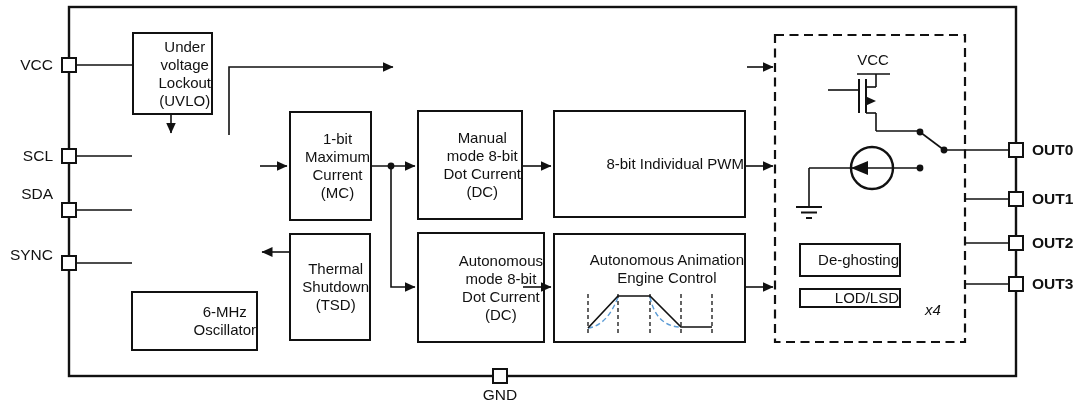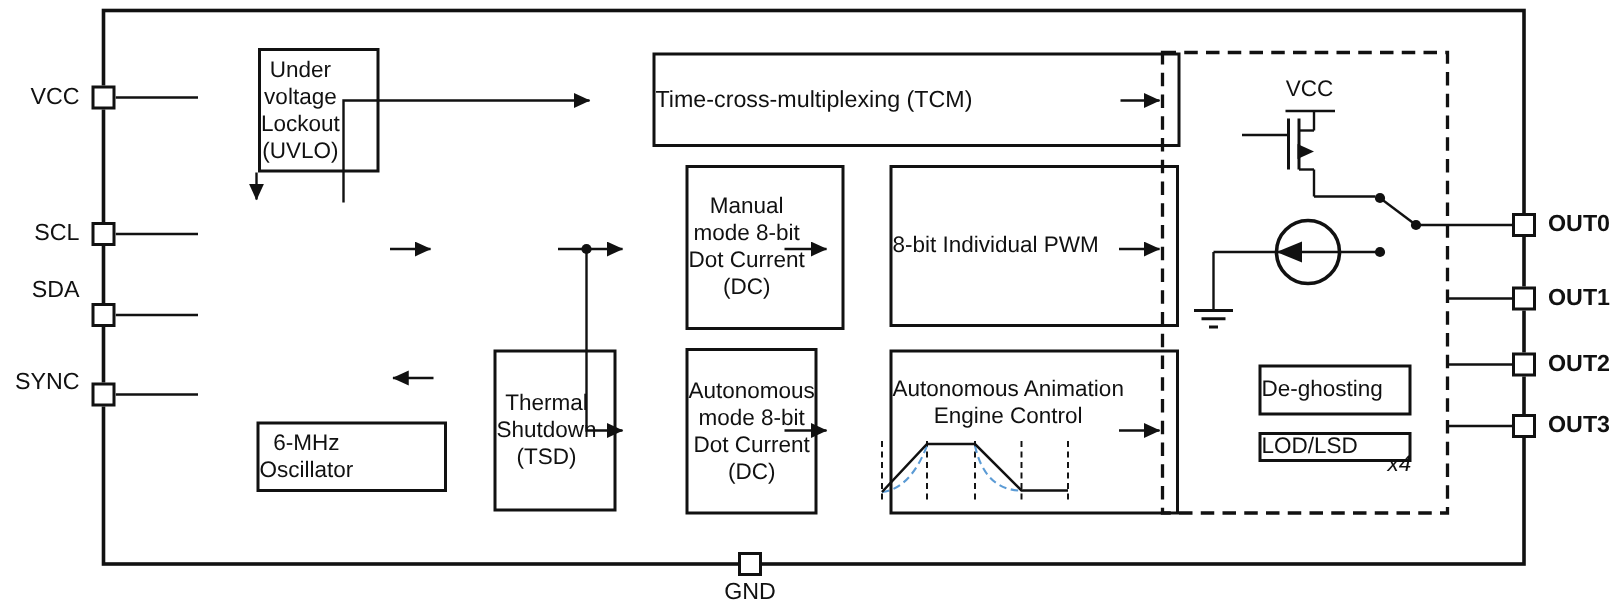--- a/index.html
+++ b/index.html
@@ -4,22 +4,22 @@
 <style>
   html,body{margin:0;padding:0;background:#fff;}
   #stage{
     position:relative;width:1080px;height:408px;background:#ffffff;
     font-family:"Liberation Sans","DejaVu Sans",sans-serif;color:#111;
     overflow:hidden;
   }
   #wires{position:absolute;left:0;top:0;z-index:1;}
   .box{
     position:absolute;box-sizing:border-box;border:2px solid #111;
-    display:flex;align-items:center;justify-content:flex-start;text-align:center;
-    font-size:15px;line-height:18px;background:transparent;z-index:2;margin-left:40px;
+    display:flex;align-items:center;justify-content:flex-end;text-align:center;
+    font-size:15px;line-height:18px;background:transparent;z-index:2;
   }
   .box-label{white-space:pre-line;}
   .box.top-align{align-items:flex-start;padding-top:16px;}
   .pin{
     position:absolute;box-sizing:border-box;width:16px;height:16px;
     border:2.4px solid #111;background:#fff;z-index:3;
   }
   .pin-label{
     position:absolute;font-size:15.5px;line-height:18px;z-index:2;
   }
@@ -123,44 +123,47 @@
   </svg>
 
   <div class="box" style="left:132px;top:32px;width:81px;height:83px">
     <span class="box-label">Under
 voltage
 Lockout
 (UVLO)</span>
   </div>
 
 
-  <div class="box" style="left:131px;top:281px;width:127px;height:47px">
+  <div class="box" style="left:131px;top:291px;width:127px;height:60px">
     <span class="box-label">6-MHz
 Oscillator</span>
   </div>
 
-  <div class="box" style="left:395px;top:35px;width:352px;height:63px;font-size:15.5px">
-    <span class="box-label">Time-cross-multiplexing (TCM)</span>
-  </div>
-
+
+  <div class="box" style="left:289px;top:111px;width:83px;height:110px">
+    <span class="box-label">1-bit
+Maximum
+Current
+(MC)</span>
+  </div>
 
   <div class="box" style="left:289px;top:233px;width:82px;height:108px">
     <span class="box-label">Thermal
 Shutdown
 (TSD)</span>
   </div>
 
   <div class="box" style="left:417px;top:110px;width:106px;height:110px">
     <span class="box-label">Manual
 mode 8-bit
 Dot Current
 (DC)</span>
   </div>
 
-  <div class="box" style="left:417px;top:232px;width:88px;height:111px">
+  <div class="box" style="left:417px;top:232px;width:128px;height:111px">
     <span class="box-label">Autonomous
 mode 8-bit
 Dot Current
 (DC)</span>
   </div>
 
   <div class="box" style="left:553px;top:110px;width:193px;height:108px">
     <span class="box-label">8-bit Individual PWM</span>
   </div>
 

